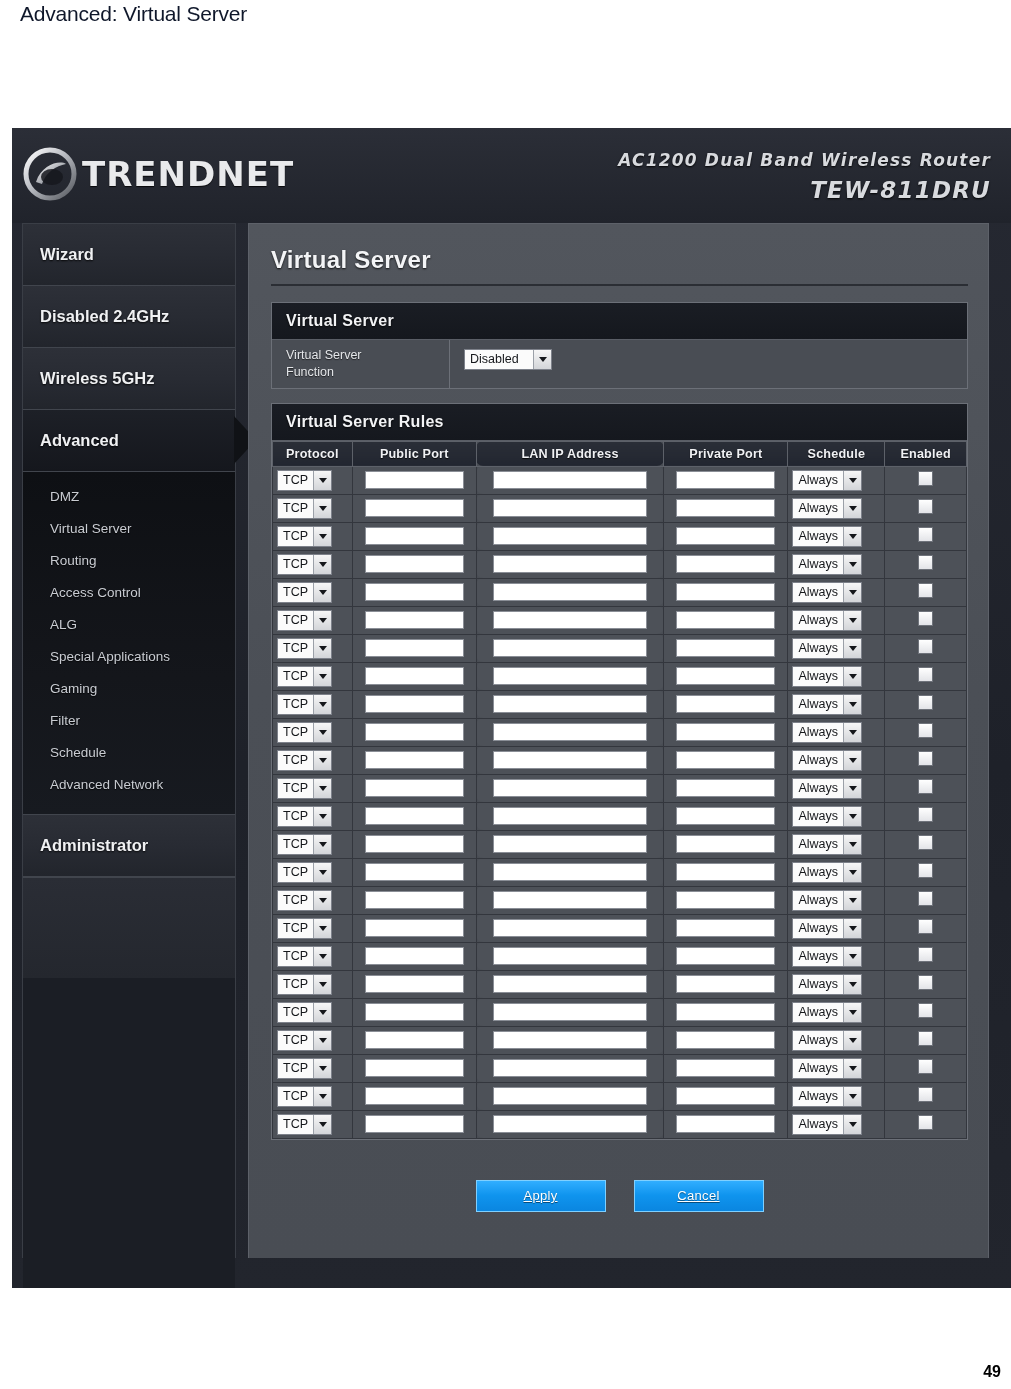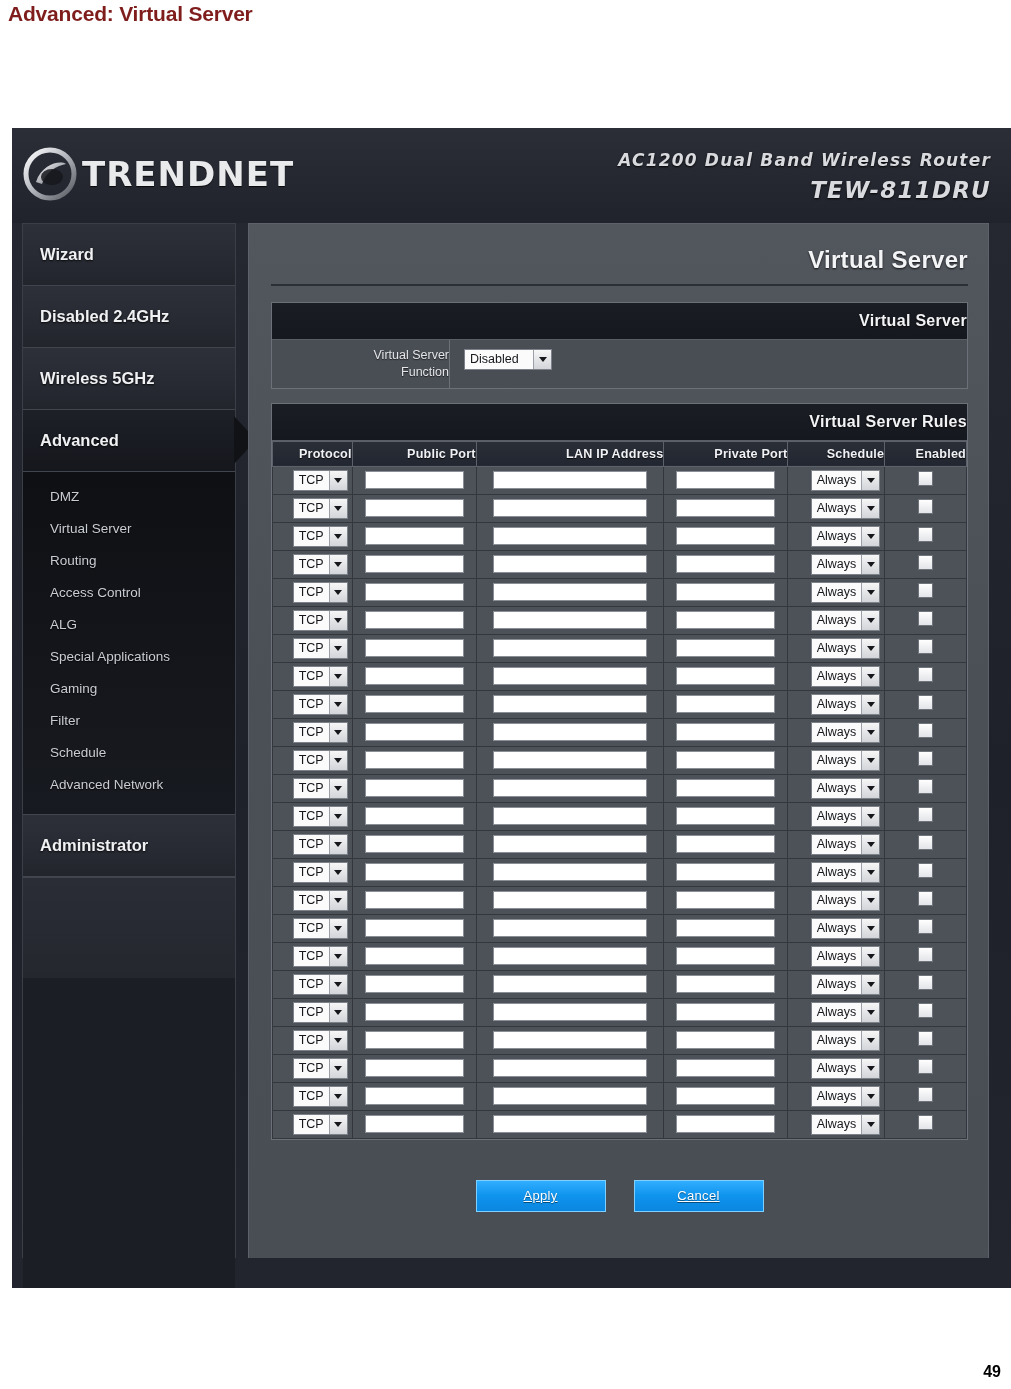--- a/index.html
+++ b/index.html
@@ -11,25 +11,25 @@
     width: 1011px;
     height: 1389px;
     position: relative;
     font-family: "Liberation Sans", sans-serif;
     overflow: hidden;
   }
 
   
   .doc-title {
     position: absolute;
-    left: 8px;
+    left: 20px;
     top: 2px;
     font-size: 21px;
-    font-weight: bold;
-    color: #7f1d1d;
+    font-weight: normal;
+    color: #0f172a;
     letter-spacing: -0.2px;
   }
 
   .page-number {
     position: absolute;
     right: 10px;
     bottom: 8px;
     font-size: 16px;
     font-weight: bold;
     color: #000;
@@ -84,21 +84,20 @@
     font-style: italic;
     text-shadow: 0 1px 2px rgba(0,0,0,.9);
   }
   .model-line1 { font-size: 17px; font-weight: bold; letter-spacing: 1.2px; }
   .model-line2 { font-size: 23px; font-weight: bold; letter-spacing: 1.2px; margin-top: 7px; }
 
   
   .ui-body {
     position: relative;
     height: 1065px;
-    text-align: right;
   }
 
   
   .sidebar {
     position: absolute;
     left: 10px;
     top: 0;
     width: 214px;
     background: #1c1f26;
     border: 1px solid #3a3e46;
@@ -290,21 +289,21 @@
   }
   .rules-table td {
     border: 1px solid #33363d;
     background: #4d5158;
     padding: 3px 4px;
     height: 21px;
     vertical-align: middle;
   }
   .col-proto  { width: 78px; }
   .col-pub    { width: 122px; }
-  .col-lan    { width: 185px; }
+  .col-lan    { width: 185px; border-radius: 7px; }
   .col-priv   { width: 122px; }
   .col-sched  { width: 95px; }
   .col-en     { width: 80px; }
 
   .cell-center { text-align: center; }
   .txt-input {
     display: block;
     width: 100%;
     height: 18px;
     background: #ffffff;

